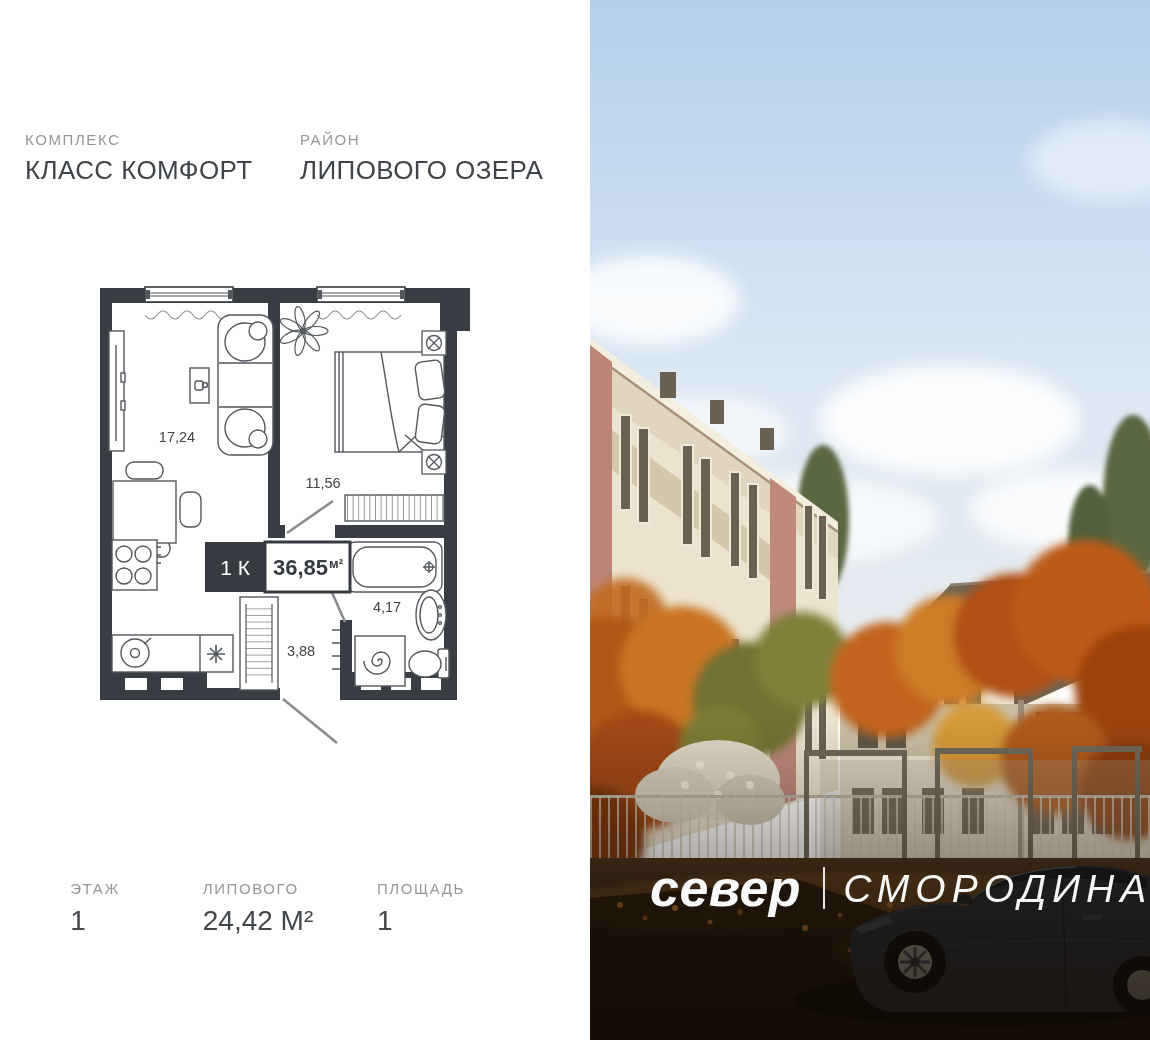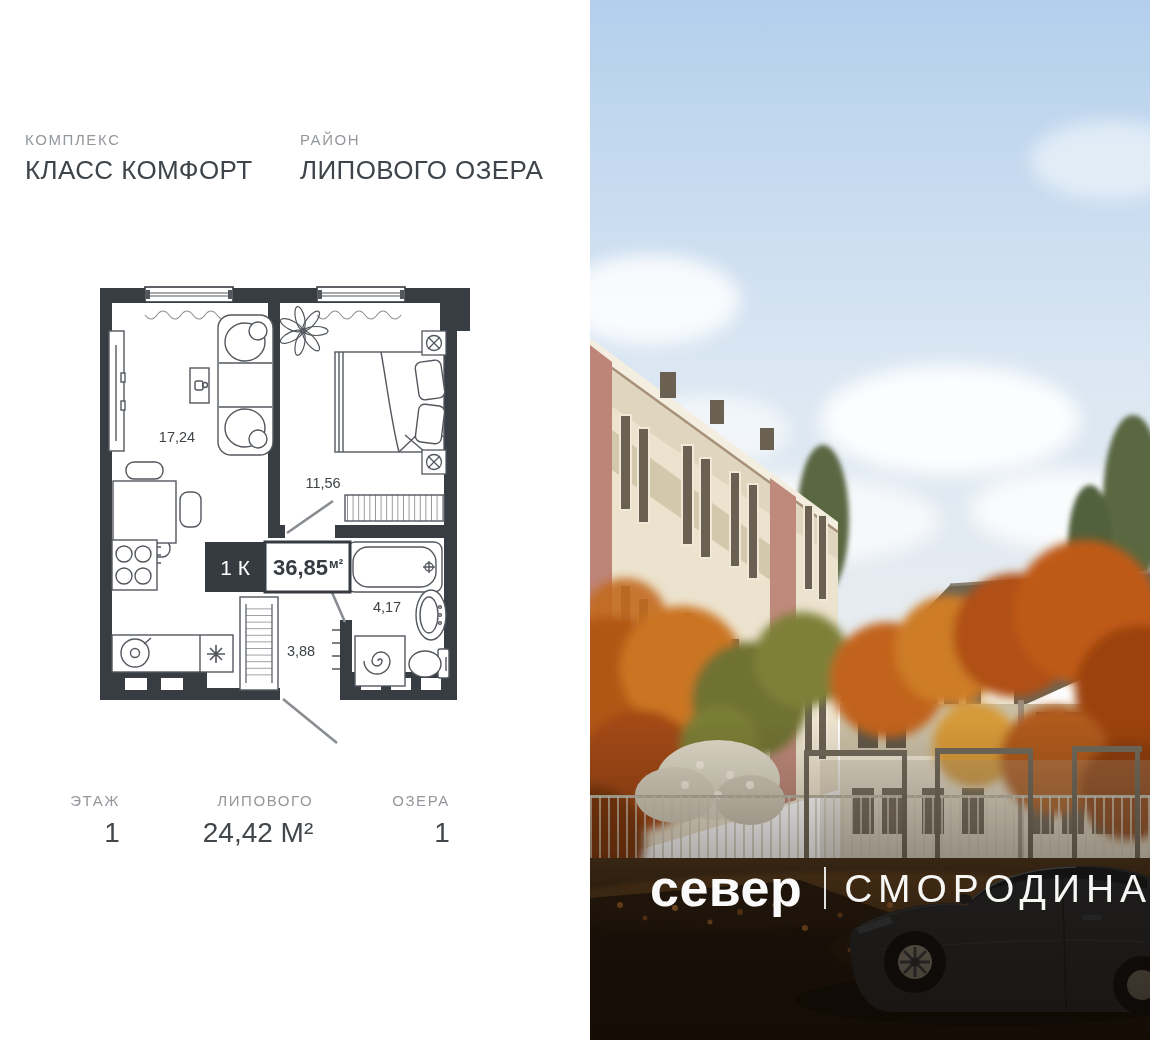--- a/index.html
+++ b/index.html
@@ -5,25 +5,25 @@
   html,body{margin:0;padding:0;background:#ffffff;}
   .card{position:relative;width:1150px;height:1040px;background:#ffffff;overflow:hidden;
         font-family:"Liberation Sans",sans-serif;}
   
   .hdr-block{position:absolute;top:131px;}
   .hdr-label{font-size:15px;letter-spacing:1.6px;color:#94989c;margin-bottom:7px;}
   .hdr-name{font-size:26px;letter-spacing:.4px;color:#3e4449;font-weight:500;}
   #hdr-complex{left:25px;}
   #hdr-district{left:300px;}
   .plan-svg{position:absolute;left:70px;top:280px;width:405px;height:465px;}
-  .sum-col{position:absolute;top:792px;transform:translateX(-50%);text-align:right;}
+  .sum-col{position:absolute;top:880px;transform:translateX(-50%);text-align:left;}
   .sum-label{font-size:15px;letter-spacing:1.6px;color:#94989c;}
   .sum-value{font-size:28px;color:#42474b;font-weight:500;margin-top:8px;}
   
-  .photo{position:absolute;left:590px;top:0;width:560px;height:1040px;overflow:hidden;}
+  .photo{position:absolute;left:590px;top:0;width:560px;height:1040px;overflow:hidden;font-style:italic;}
   .photo svg{display:block;}
   .brand{position:absolute;left:60px;top:846px;height:84px;display:flex;align-items:center;}
   .brand-name{font-size:52px;font-weight:700;color:#fafafa;letter-spacing:.5px;line-height:1;}
   .brand-divider{width:2px;height:42px;background:rgba(255,255,255,.88);margin:0 18px 0 22px;}
   .brand-project{font-size:39px;font-weight:300;color:#f6f6f4;letter-spacing:6px;line-height:1;}
   text{font-family:"Liberation Sans",sans-serif;}
 </style>
 </head>
 <body>
 
@@ -216,21 +216,21 @@
 
   <div class="sum-col" style="left:95px">
     <div class="sum-label">ЭТАЖ</div>
     <div class="sum-value">1</div>
   </div>
   <div class="sum-col" style="left:258px">
     <div class="sum-label">ЛИПОВОГО</div>
     <div class="sum-value">24,42 М²</div>
   </div>
   <div class="sum-col" style="left:421px">
-    <div class="sum-label">ОЗЕРА</div>
+    <div class="sum-label">ПЛОЩАДЬ</div>
     <div class="sum-value">1</div>
   </div>
 
   <div class="photo">
     <svg width="560" height="1040" viewBox="0 0 560 1040">
       <defs>
         <linearGradient id="sky" x1="0" y1="0" x2="0" y2="1">
           <stop offset="0" stop-color="#b3cfec"></stop>
             <stop offset=".55" stop-color="#dbe7f3"></stop>
             <stop offset="1" stop-color="#e9edf0"></stop>

